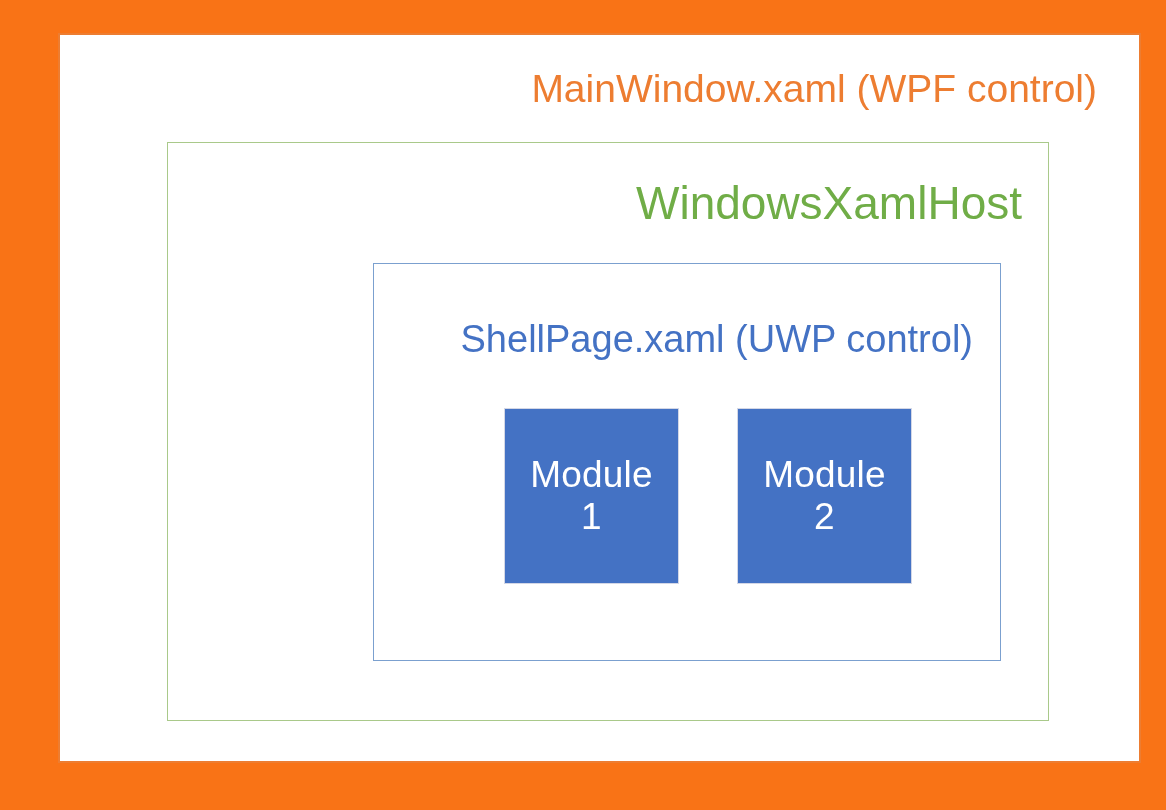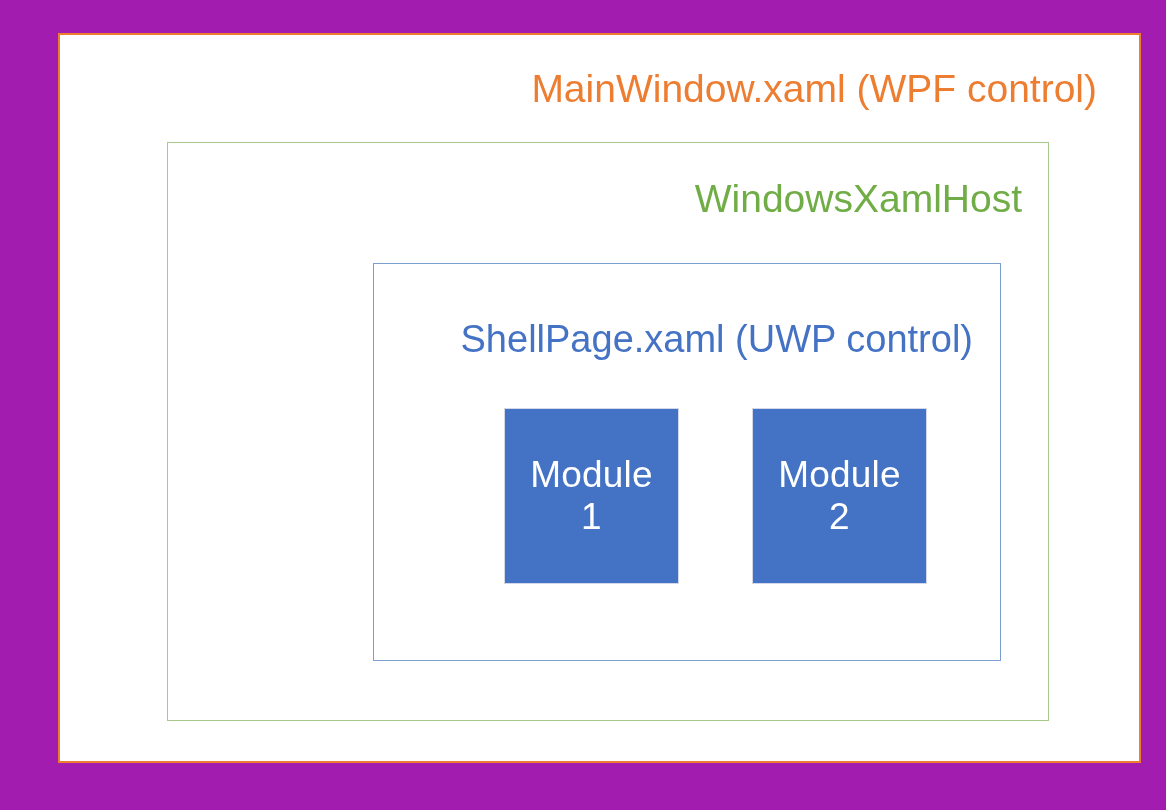--- a/index.html
+++ b/index.html
@@ -10,21 +10,21 @@
   }
   body {
     font-family: "Liberation Sans", sans-serif;
     -webkit-font-smoothing: antialiased;
   }
 
   #diagram-canvas {
     position: relative;
     width: 1166px;
     height: 810px;
-    background: #a21caf;
+    background: #f97316;
     overflow: hidden;
   }
 
   
   .layer-wpf {
     position: absolute;
     left: 58px;
     top: 33px;
     width: 1083px;
     height: 730px;
@@ -67,40 +67,40 @@
   }
   .label-wpf {
     top: 34px;
     padding-right: 42px;
     font-size: 39px;
     color: #ED7D31;
   }
   .label-host {
     top: 36px;
     padding-right: 26px;
-    font-size: 39px;
+    font-size: 46px;
     color: #70AD47;
   }
   .label-uwp {
     top: 36px;
     padding-right: 27px;
     font-size: 38px;
     color: #4472C4;
     margin-top: 20px;
   }
 
   
   .module-row {
     position: absolute;
     left: 130px;          
     top: 144px;           
     display: flex;
     flex-direction: row;
     align-items: flex-start;
-    gap: 73px;
+    gap: 58px;
   }
   .module-box {
     width: 175px;
     height: 176px;
     box-sizing: border-box;
     background: #4472C4;
     border: 1px solid #D3D7E6;
     display: flex;
     flex-direction: column;
     align-items: center;

